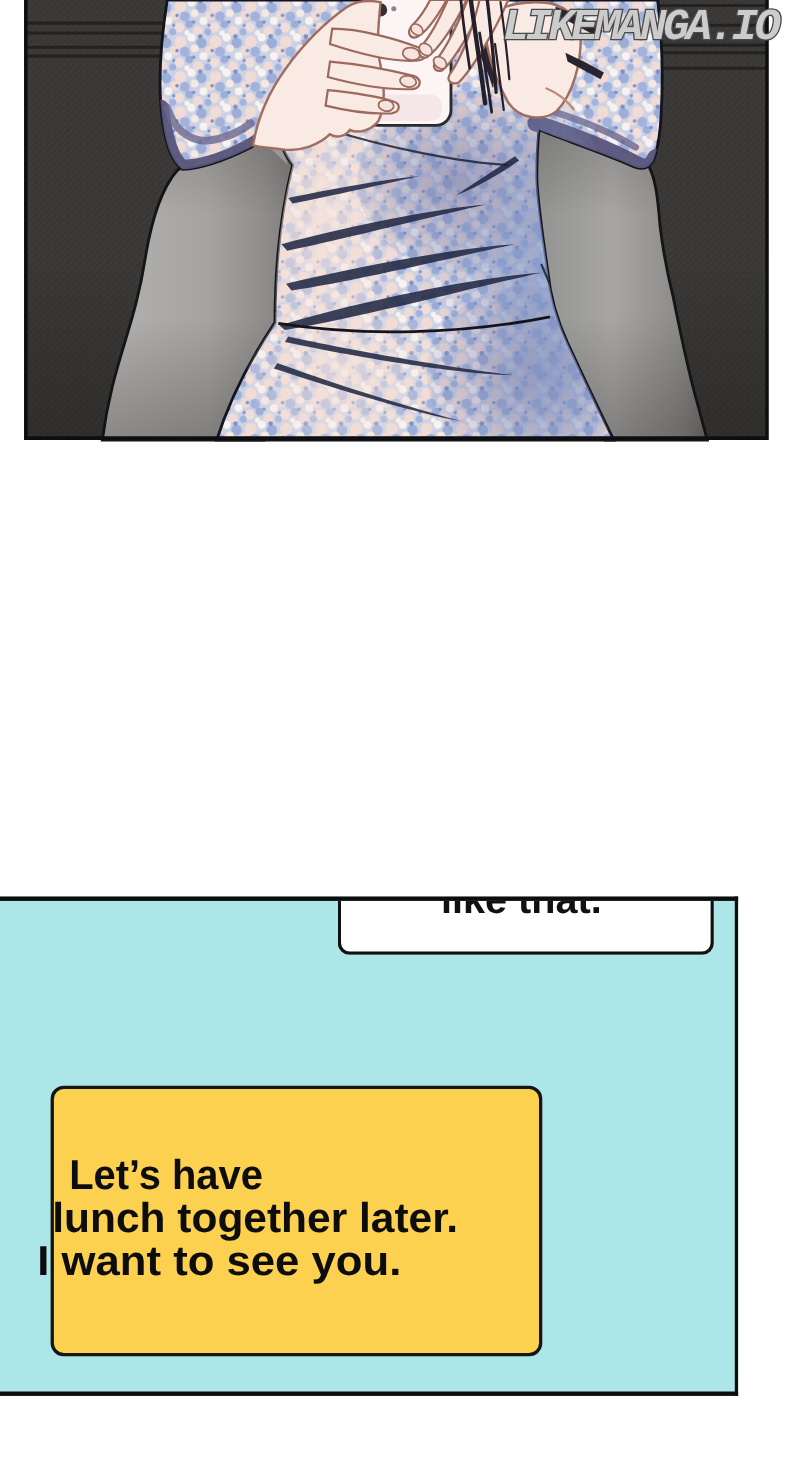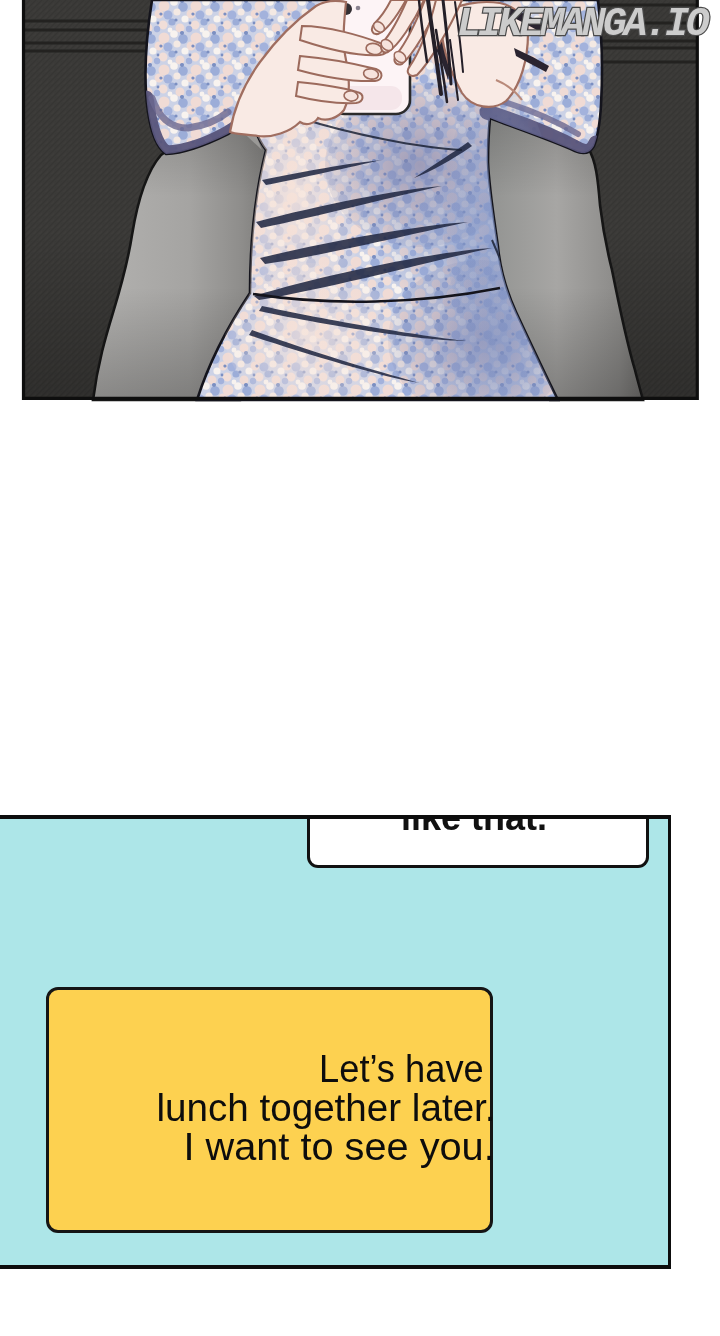--- a/index.html
+++ b/index.html
@@ -243,20 +243,20 @@
      border-top:4px solid #0d0d0d;border-right:3px solid #0d0d0d;border-bottom:4px solid #0d0d0d;">
 
   <div class="abs" style="left:307px;top:0;width:336px;height:46px;background:#ffffff;
        border:3px solid #111;border-top:none;border-radius:0 0 11px 11px;overflow:hidden;">
     <div class="abs" style="left:-4px;top:-19.5px;width:100%;text-align:center;font-size:36px;
          font-weight:bold;color:#111;line-height:1;">like that.</div>
   </div>
 
   <div class="abs" style="left:46px;top:168px;width:441px;height:240px;background:#fdd150;
        border:3px solid #151515;border-radius:12px;">
-    <div class="abs" style="left:0;top:60px;width:100%;text-align:right;font-size:38px;
-         font-weight:normal;color:#0d0d0d;line-height:39px;">
+    <div class="abs" style="left:0;top:60px;width:100%;text-align:left;font-size:38px;
+         font-weight:bold;color:#0d0d0d;line-height:39px;">
       <div style="transform:scaleX(0.954) translateX(4px);">Let’s have</div>
       <div style="transform:scaleX(1.016) translateX(2px);">lunch together later.</div>
       <div style="transform:scaleX(1.045) translateX(-5px);">I want to see you.</div>
     </div>
   </div>
 </div>
 
 </body></html>

